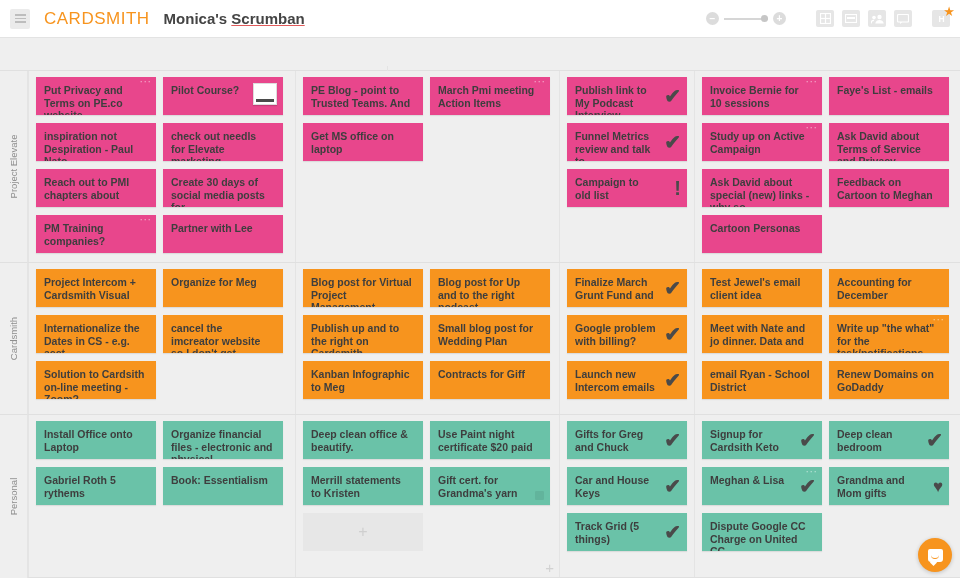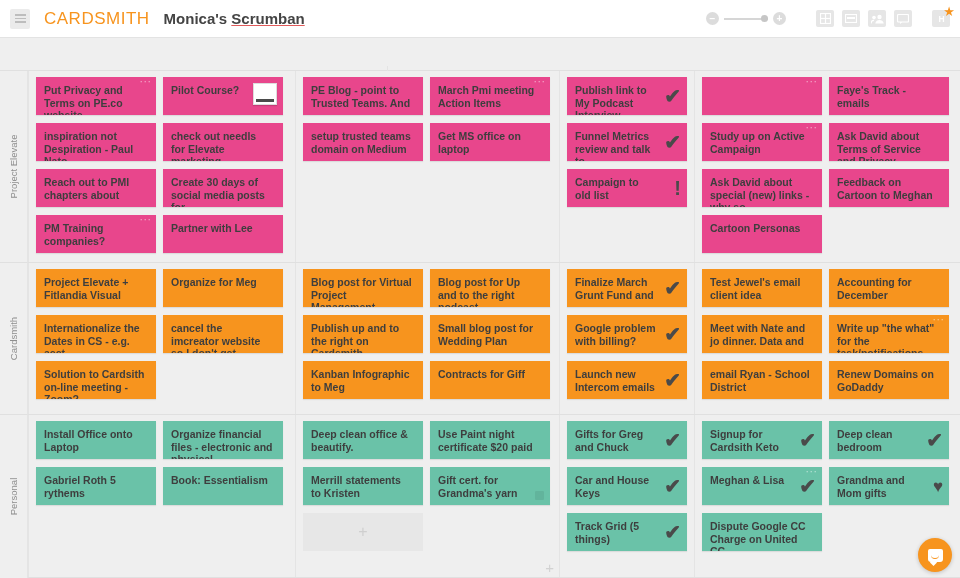--- a/index.html
+++ b/index.html
@@ -298,23 +298,20 @@
       <div class="col backlog">
           <div class="col-inner">
             <div class="card w1 pink">
               <span class="txt">PE Blog - point to Trusted Teams.  And</span>
             </div>
             <div class="card w1 pink">
               <span class="txt">March Pmi meeting Action Items</span>
               <span class="dots">···</span>
             </div>
             <div class="card w1 pink">
-              <span class="txt">setup trusted teams domain on Medium</span>
-            </div>
-            <div class="card w1 pink">
               <span class="txt">Get MS office on laptop</span>
             </div>
           </div>
         </div>
       <div class="col week">
           <div class="col-inner">
             <div class="card w1 pink hasicon">
               <span class="txt">Publish link to My Podcast Interview</span>
               <span class="badge check">✔</span>
             </div>
@@ -324,24 +321,25 @@
             </div>
             <div class="card w1 pink hasicon">
               <span class="txt">Campaign to old list</span>
               <span class="badge bang">!</span>
             </div>
           </div>
         </div>
       <div class="col done">
           <div class="col-inner">
             <div class="card w1 pink">
-              <span class="dots">···</span>
-            </div>
-            <div class="card w1 pink">
-              <span class="txt">Faye's Track - emails</span>
+              <span class="txt">Invoice Bernie for 10 sessions</span>
+              <span class="dots">···</span>
+            </div>
+            <div class="card w1 pink">
+              <span class="txt">Faye's List - emails</span>
             </div>
             <div class="card w1 pink">
               <span class="txt">Study up on Active Campaign</span>
               <span class="dots">···</span>
             </div>
             <div class="card w1 pink">
               <span class="txt">Ask David about Terms of Service and Privacy</span>
             </div>
             <div class="card w1 pink">
               <span class="txt">Ask David about special (new) links - why so</span>
@@ -353,21 +351,21 @@
               <span class="txt">Cartoon Personas</span>
             </div>
           </div>
         </div>
     </div>
 
     <div class="lane h2">
       <div class="col ideas">
           <div class="col-inner">
             <div class="card w1 orange">
-              <span class="txt">Project Elevate + Fitlandia Visual</span>
+              <span class="txt">Project Intercom + Cardsmith Visual</span>
             </div>
             <div class="card w1 orange">
               <span class="txt">Organize for Meg</span>
             </div>
             <div class="card w1 orange">
               <span class="txt">Internationalize the Dates in CS - e.g. acct.</span>
             </div>
             <div class="card w1 orange">
               <span class="txt">cancel the imcreator website so I don't get</span>
             </div>

